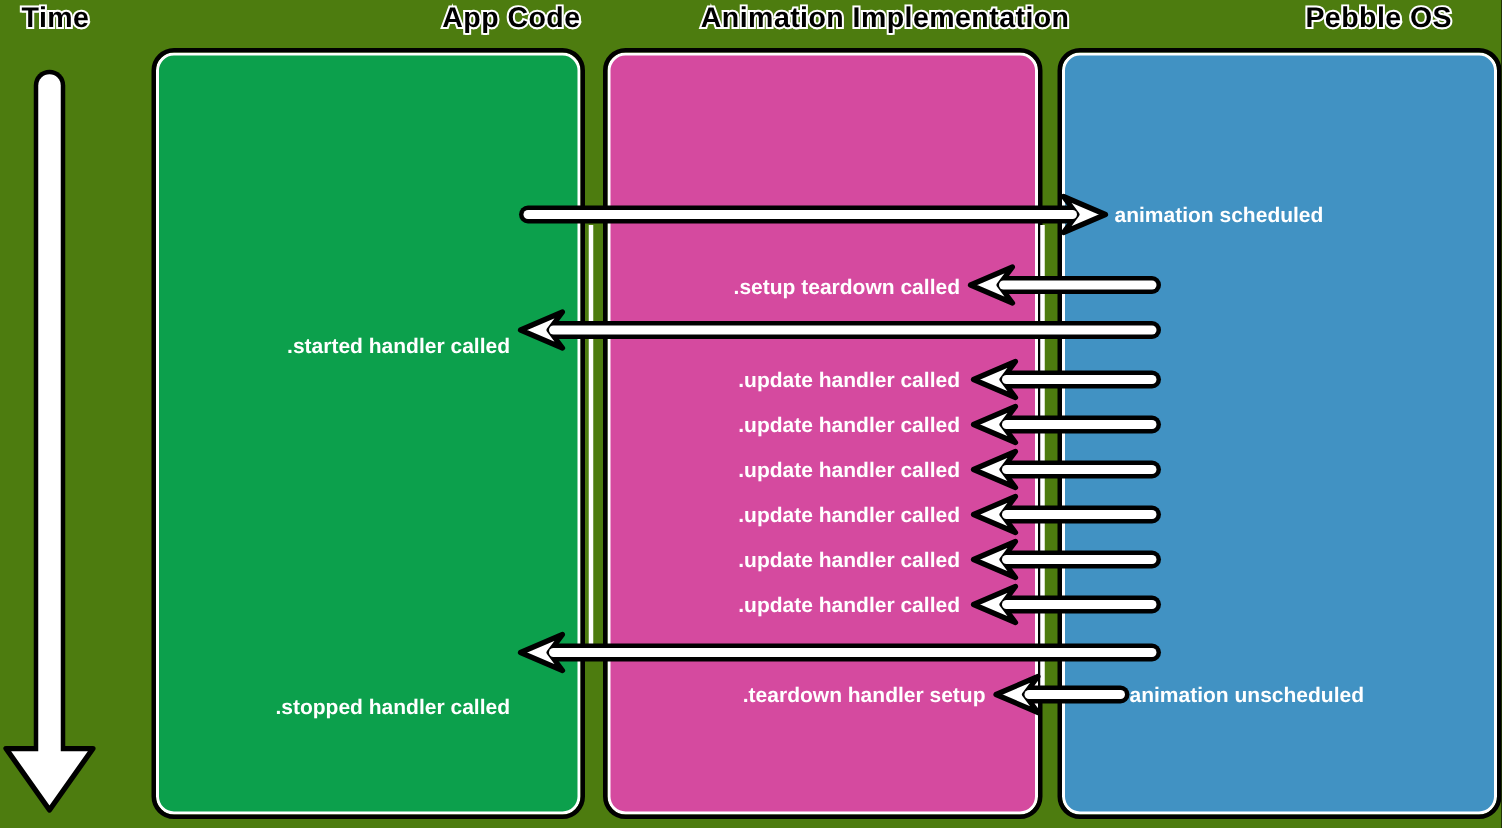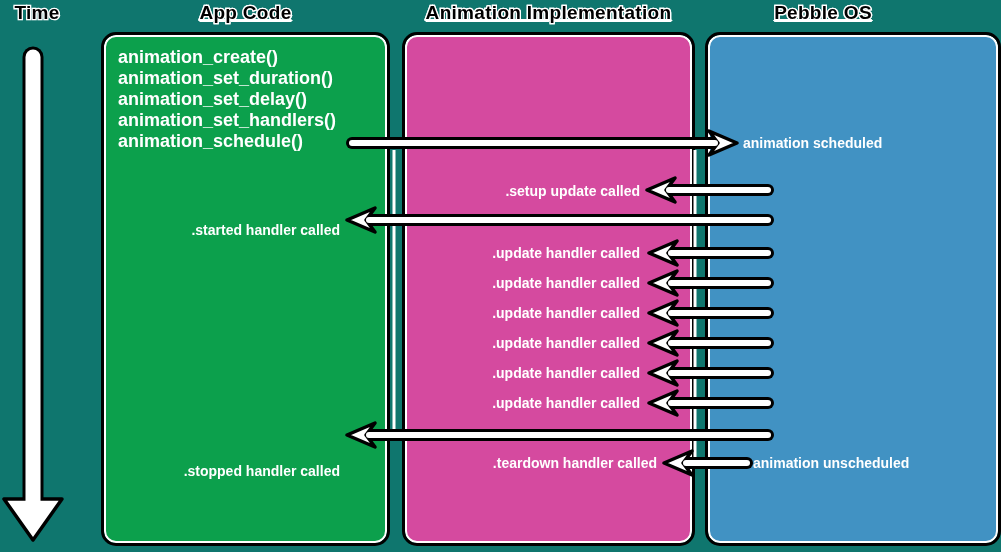--- a/index.html
+++ b/index.html
@@ -1,25 +1,24 @@
 <!DOCTYPE html>
 <html><head>
 <meta charset="utf-8">
 <style>
   html,body{margin:0;padding:0;background:#000;}
   .canvas{
-    position:relative;width:1001px;height:552px;background:#0f766e;overflow:hidden;
+    position:relative;width:1001px;height:552px;background:#4d7c0f;overflow:hidden;
     font-family:"Liberation Sans","DejaVu Sans",sans-serif;font-weight:bold;
   }
   .col-header{
-    position:absolute;top:1px;height:24px;line-height:24px;text-align:center;
+    position:absolute;top:1px;height:24px;line-height:24px;text-align:right;
     font-size:19px;color:#000;letter-spacing:.3px;white-space:nowrap;
     -webkit-text-stroke:2.6px #fff;paint-order:stroke fill;
     text-shadow:0 -1px 0 #fff,0 1px 0 #fff,-1px 0 0 #fff,1px 0 0 #fff;
-    text-decoration:underline;
   }
   .time-header{
     position:absolute;left:8px;top:1px;width:58px;height:24px;line-height:24px;text-align:center;
     font-size:19px;color:#000;letter-spacing:.3px;
     -webkit-text-stroke:2.6px #fff;paint-order:stroke fill;
     text-shadow:0 -1px 0 #fff,0 1px 0 #fff,-1px 0 0 #fff,1px 0 0 #fff;
   }
   .box{
     position:absolute;top:35px;height:508px;box-sizing:border-box;
     border:2px solid #fff;border-radius:12px;outline:3px solid #000;
@@ -34,45 +33,40 @@
   }
   svg.overlay{position:absolute;left:0;top:0;z-index:5;pointer-events:none;}
 </style>
 </head>
 <body>
 
 <div class="canvas">
   <div class="time-header">Time</div>
   <div id="headers">
       <div class="col-header" style="left: 104px; width: 283px;">App Code</div>
-      <div class="col-header" style="left: 405px; width: 287px;">Animation Implementation</div>
+      <div class="col-header" style="left: 426px; width: 287px;">Animation Implementation</div>
       <div class="col-header" style="left: 678px; width: 290px;">Pebble OS</div>
     </div>
   <div id="boxes">
       <div class="box" style="left: 104px; width: 283px; background: rgb(12, 160, 76);"></div>
       <div class="box" style="left: 405px; width: 287px; background: rgb(213, 74, 159);"></div>
       <div class="box" style="left: 708px; width: 290px; background: rgb(65, 146, 195);"></div>
     </div>
-  <div class="calls" id="calls">animation_create()
-animation_set_duration()
-animation_set_delay()
-animation_set_handlers()
-animation_schedule()</div>
   <div id="labels">
       <div class="evt" style="top: 143px; color: rgb(255, 255, 255); left: 743px;">animation scheduled</div>
-      <div class="evt" style="top: 191px; color: rgb(255, 255, 255); right: 361px;">.setup update called</div>
+      <div class="evt" style="top: 191px; color: rgb(255, 255, 255); right: 361px;">.setup teardown called</div>
       <div class="evt" style="top: 230px; color: rgb(255, 255, 255); right: 661px;">.started handler called</div>
       <div class="evt" style="top: 253px; color: rgb(255, 255, 255); right: 361px;">.update handler called</div>
       <div class="evt" style="top: 283px; color: rgb(255, 255, 255); right: 361px;">.update handler called</div>
       <div class="evt" style="top: 313px; color: rgb(255, 255, 255); right: 361px;">.update handler called</div>
       <div class="evt" style="top: 343px; color: rgb(255, 255, 255); right: 361px;">.update handler called</div>
       <div class="evt" style="top: 373px; color: rgb(255, 255, 255); right: 361px;">.update handler called</div>
       <div class="evt" style="top: 403px; color: rgb(255, 255, 255); right: 361px;">.update handler called</div>
       <div class="evt" style="top: 435px; color: rgb(255, 255, 255); right: 661px; margin-top: 36px;">.stopped handler called</div>
-      <div class="evt" style="top: 463px; color: rgb(255, 255, 255); right: 344px;">.teardown handler called</div>
+      <div class="evt" style="top: 463px; color: rgb(255, 255, 255); right: 344px;">.teardown handler setup</div>
       <div class="evt" style="top: 463px; color: rgb(255, 255, 255); left: 753px; text-align: center;">animation unscheduled</div>
     </div>
   <svg class="overlay" id="overlay" width="1001" height="552">
       <line x1="394" y1="150" x2="394" y2="438" stroke="#ffffff" stroke-width="3"></line>
       <line x1="695" y1="150" x2="695" y2="466" stroke="#ffffff" stroke-width="3"></line>
       <g>
         <line x1="352" y1="143" x2="713" y2="143" stroke="#000000" stroke-width="12" stroke-linecap="round"></line>
         <path d="M 737 143 L 709 131 L 718 143 L 709 155 Z" fill="#ffffff" stroke="#000000" stroke-width="3.5" stroke-linejoin="round"></path>
         <line x1="352" y1="143" x2="715" y2="143" stroke="#ffffff" stroke-width="6" stroke-linecap="round"></line>
       </g>

